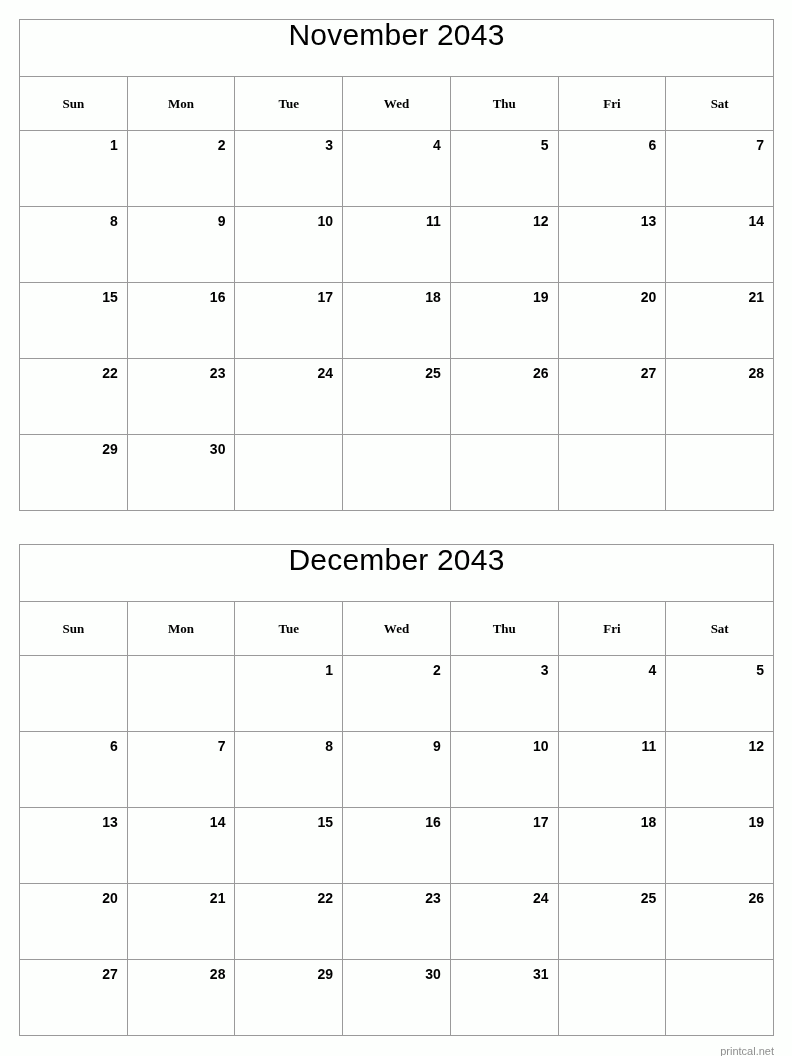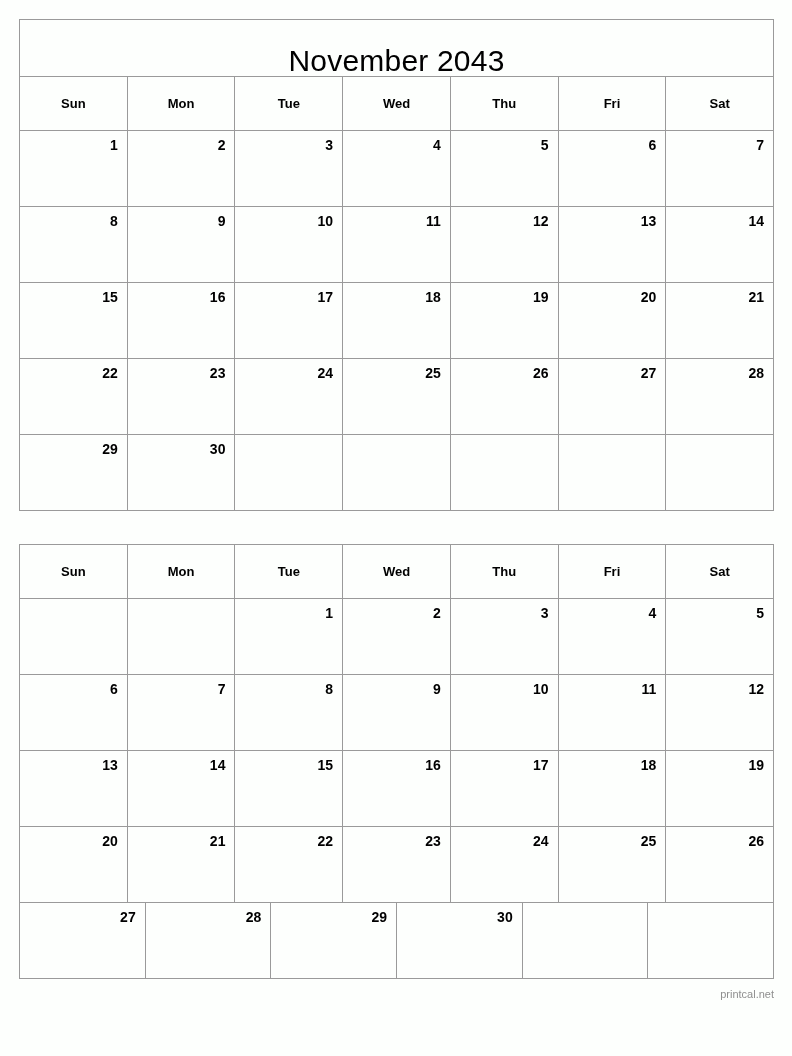--- a/index.html
+++ b/index.html
@@ -32,36 +32,37 @@
     border-top: 1px solid #9a9a9a;
     box-sizing: border-box;
     background: #fdfffd;
   }
 
   .month-title-row {
     border-right: 1px solid #9a9a9a;
     border-bottom: 1px solid #9a9a9a;
     height: 56px;
     display: flex;
-    align-items: flex-end;
+    align-items: flex-start;
     justify-content: center;
     background: #fdfffd;
   }
 
   .month-title {
     font-size: 30px;
     font-weight: 400;
     letter-spacing: 0.2px;
     color: #000;
     line-height: 1;
   }
 
   .weekday-row {
     display: flex;
     height: 54px;
+    font-family: Liberation Serif, serif;
   }
 
   .weekday-cell {
     flex: 1 1 0;
     border-right: 1px solid #9a9a9a;
     border-bottom: 1px solid #9a9a9a;
     display: flex;
     align-items: center;
     justify-content: center;
     box-sizing: border-box;
@@ -253,20 +254,23 @@
       <div class="day-cell empty"></div>
       <div class="day-cell empty"></div>
       <div class="day-cell empty"></div>
       <div class="day-cell empty"></div>
     </div>
   </div>
 
   <div class="block-gap"></div>
 
   <div class="month-block">
+    <div class="month-title-row">
+      <span class="month-title">December 2043</span>
+    </div>
     <div class="weekday-row">
       <div class="weekday-cell">
           <span class="weekday-label">Sun</span>
         </div>
       <div class="weekday-cell">
           <span class="weekday-label">Mon</span>
         </div>
       <div class="weekday-cell">
           <span class="weekday-label">Tue</span>
         </div>
@@ -377,20 +381,23 @@
           <span class="day-number">27</span>
         </div>
       <div class="day-cell">
           <span class="day-number">28</span>
         </div>
       <div class="day-cell">
           <span class="day-number">29</span>
         </div>
       <div class="day-cell">
           <span class="day-number">30</span>
+        </div>
+      <div class="day-cell">
+          <span class="day-number">31</span>
         </div>
       <div class="day-cell empty"></div>
       <div class="day-cell empty"></div>
     </div>
   </div>
 
   <div class="footer">
     <span class="footer-text">printcal.net</span>
   </div>
 

